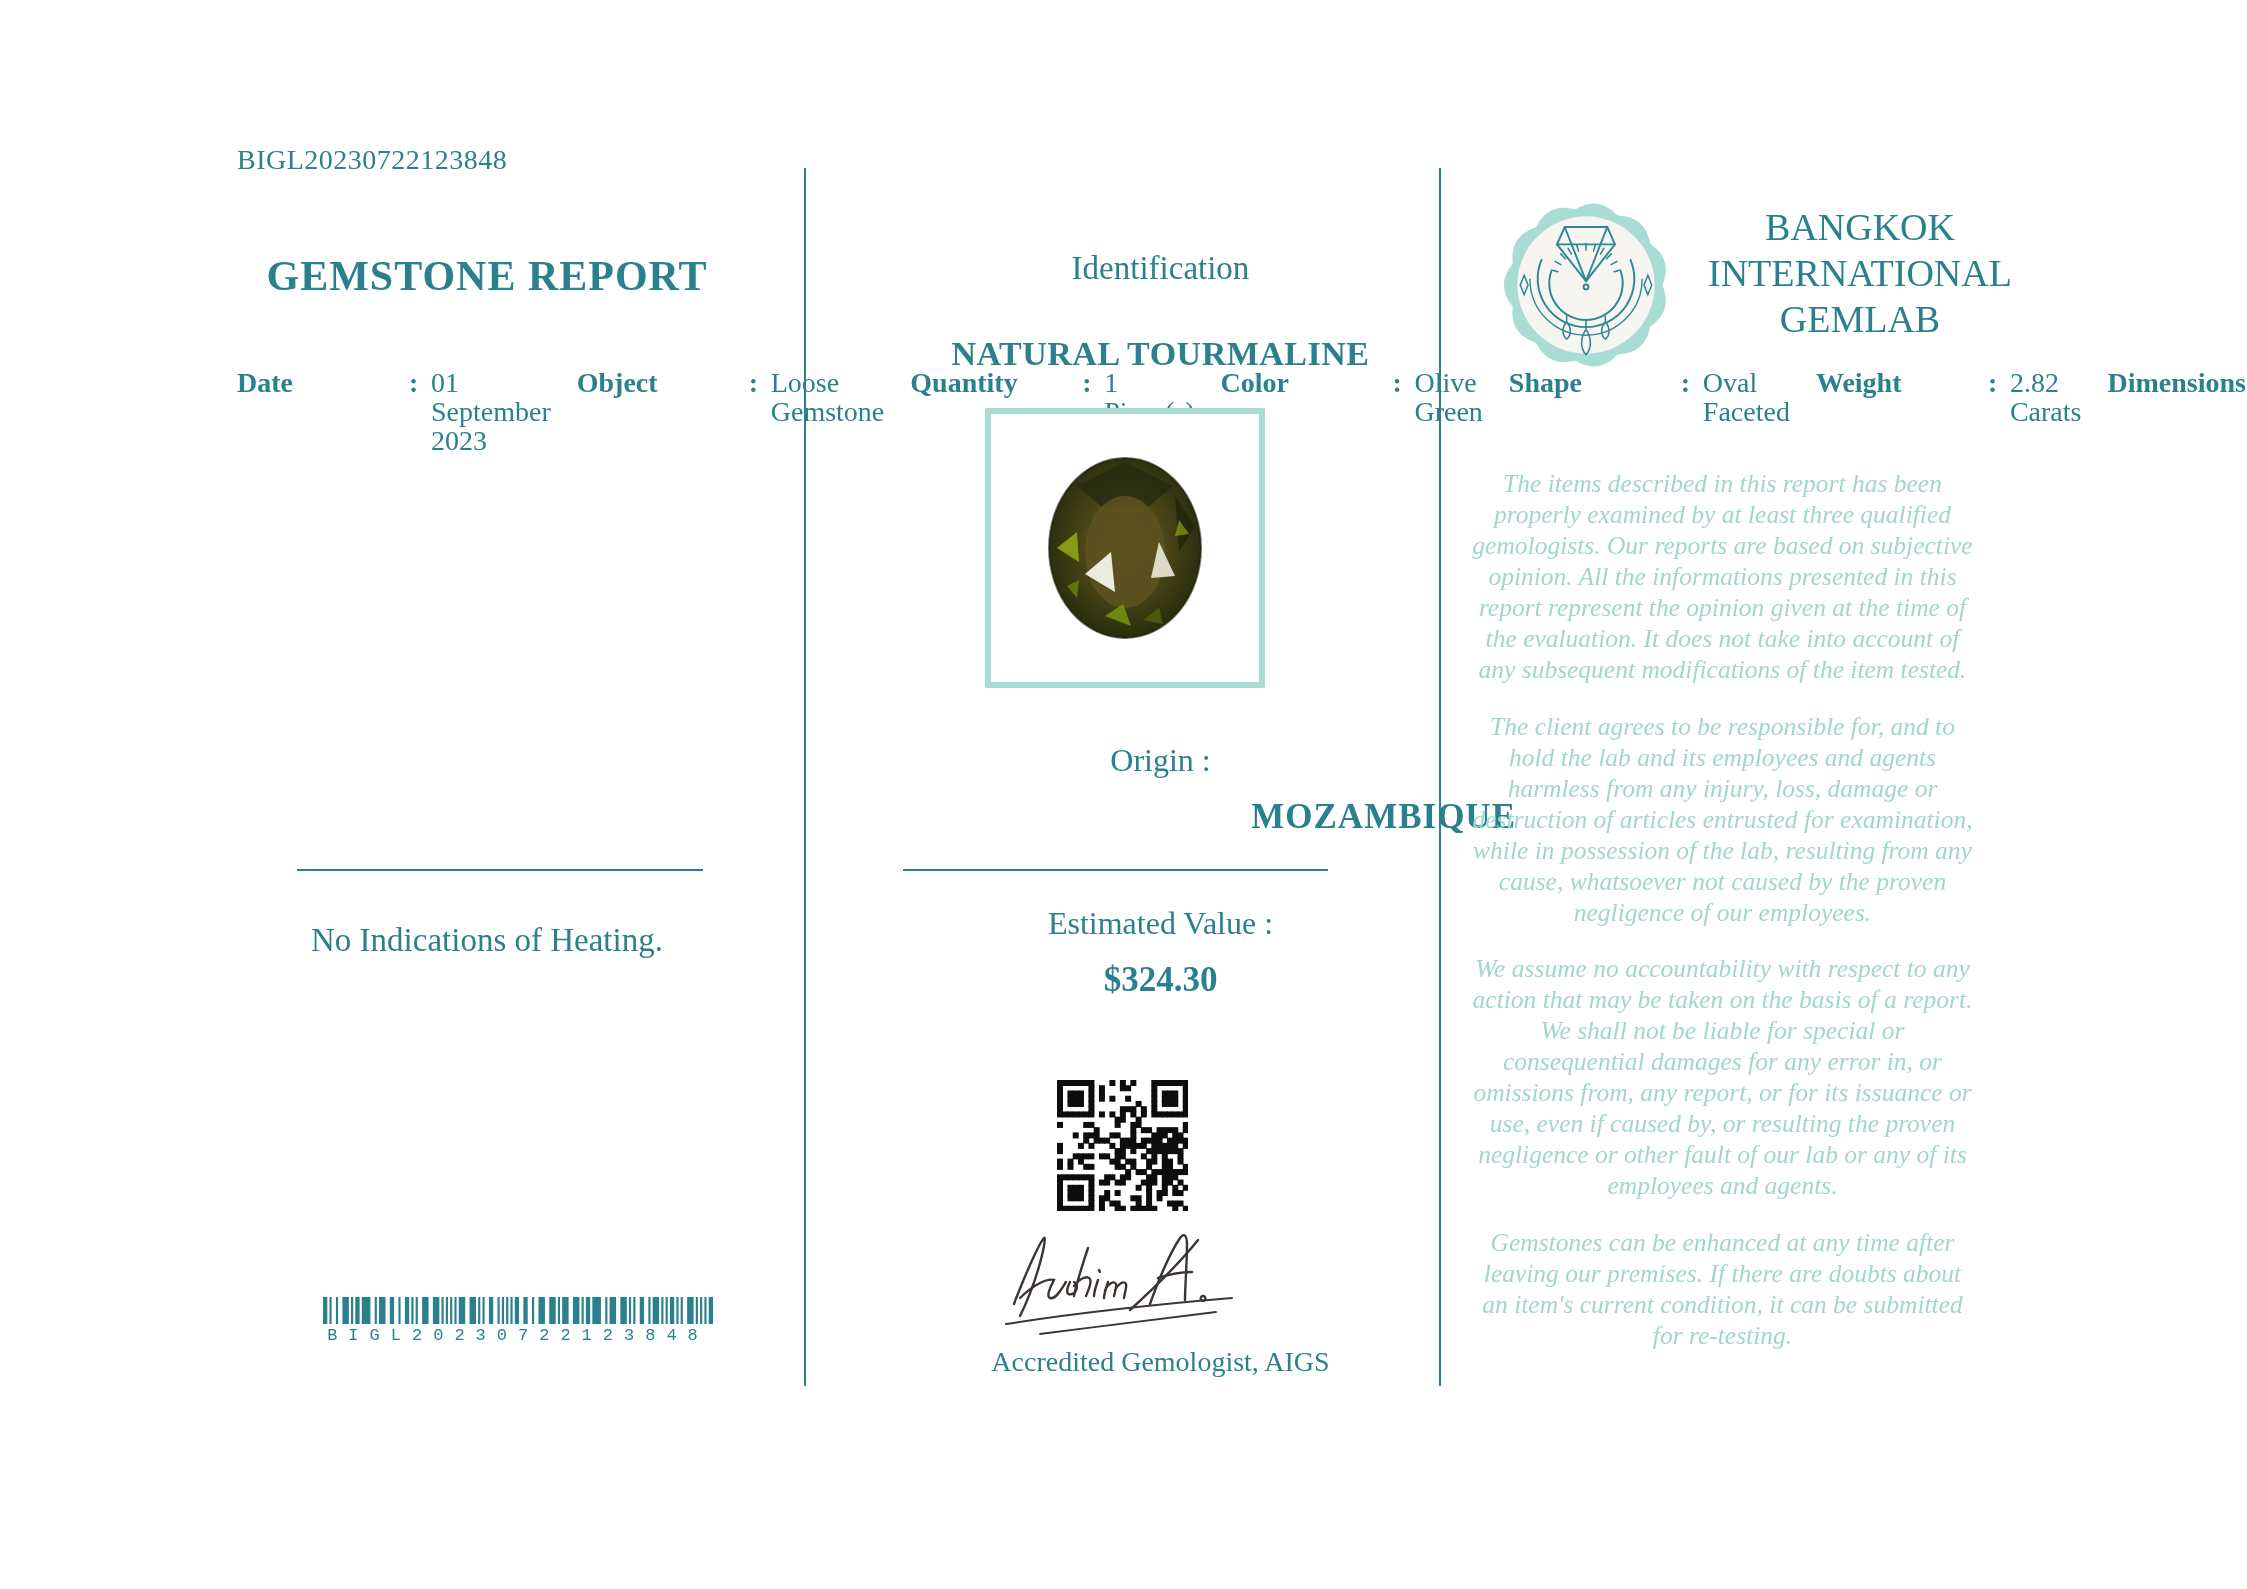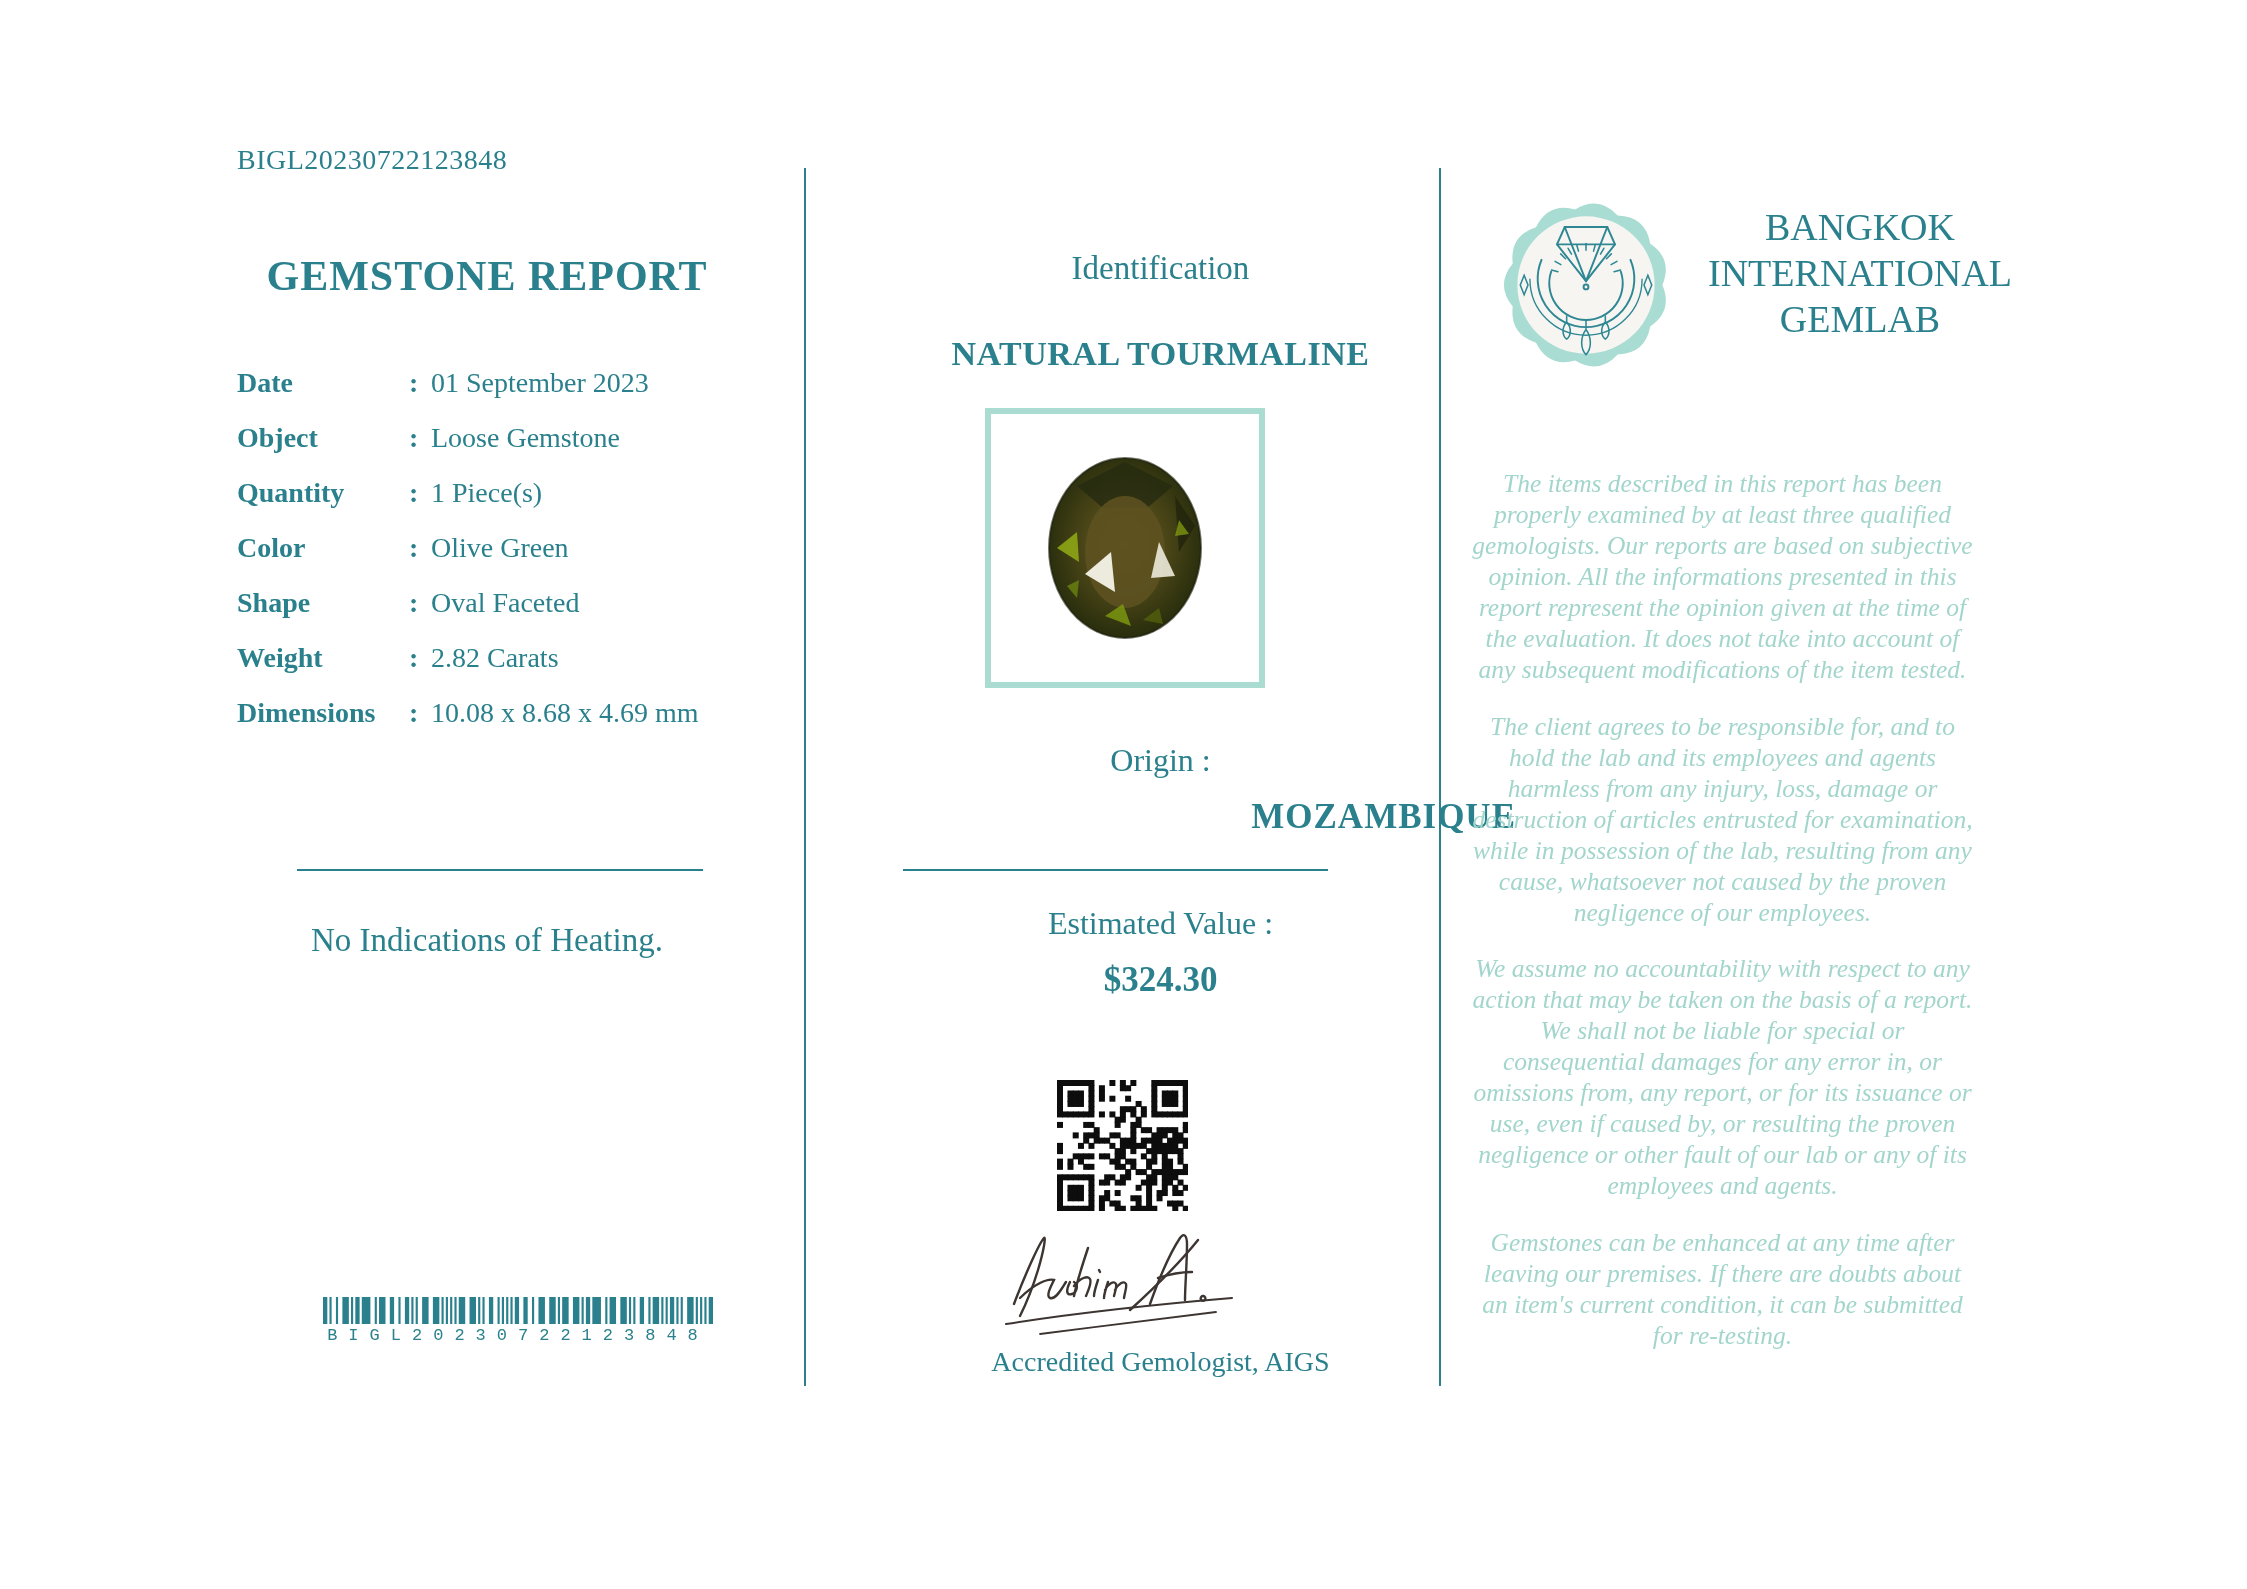--- a/index.html
+++ b/index.html
@@ -20,21 +20,21 @@
   }
   .abs{position:absolute;}
   
   .vdivider{position:absolute;top:168px;height:1218px;width:2px;background:var(--accent);}
   #divider-left{left:804px;}
   #divider-right{left:1439px;}
   
   #serial{left:237px;top:144px;font-size:28px;letter-spacing:0.5px;}
   #left-col{left:237px;top:252px;width:500px;}
   #report-title{text-align:center;font-size:42px;font-weight:bold;letter-spacing:1px;}
-  #fields{margin-top:68px;display:flex;flex-direction:column;gap:26px;}
+  #fields{margin-top:68px;display:flex;gap:26px;}
   .frow{display:flex;font-size:28px;line-height:29px;}
   .flabel{width:172px;font-weight:bold;}
   .fcolon{width:22px;font-weight:bold;}
   .fvalue{flex:1;}
   #comments-divider{left:297px;top:869px;width:406px;height:2px;background:var(--accent);}
   #comments{left:237px;top:905px;width:500px;text-align:center;}
   #comments-label{font-size:33px;font-weight:bold;}
   #comments-text{font-size:33px;margin-top:17px;}
   #barcode-block{left:323px;top:1297px;width:390px;text-align:center;}
   #barcode-bars{width:390px;height:27px;display:block;}

